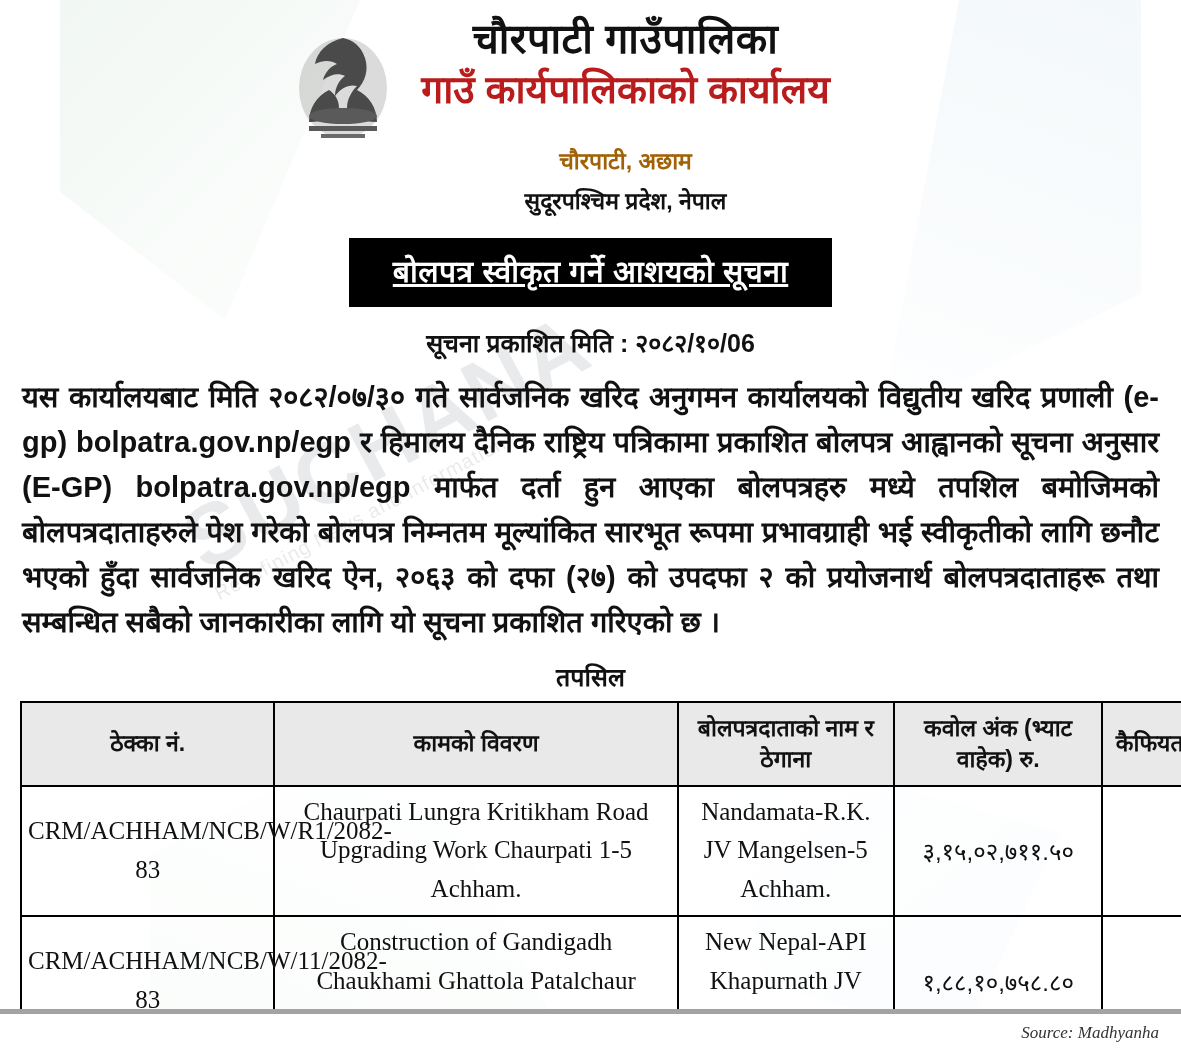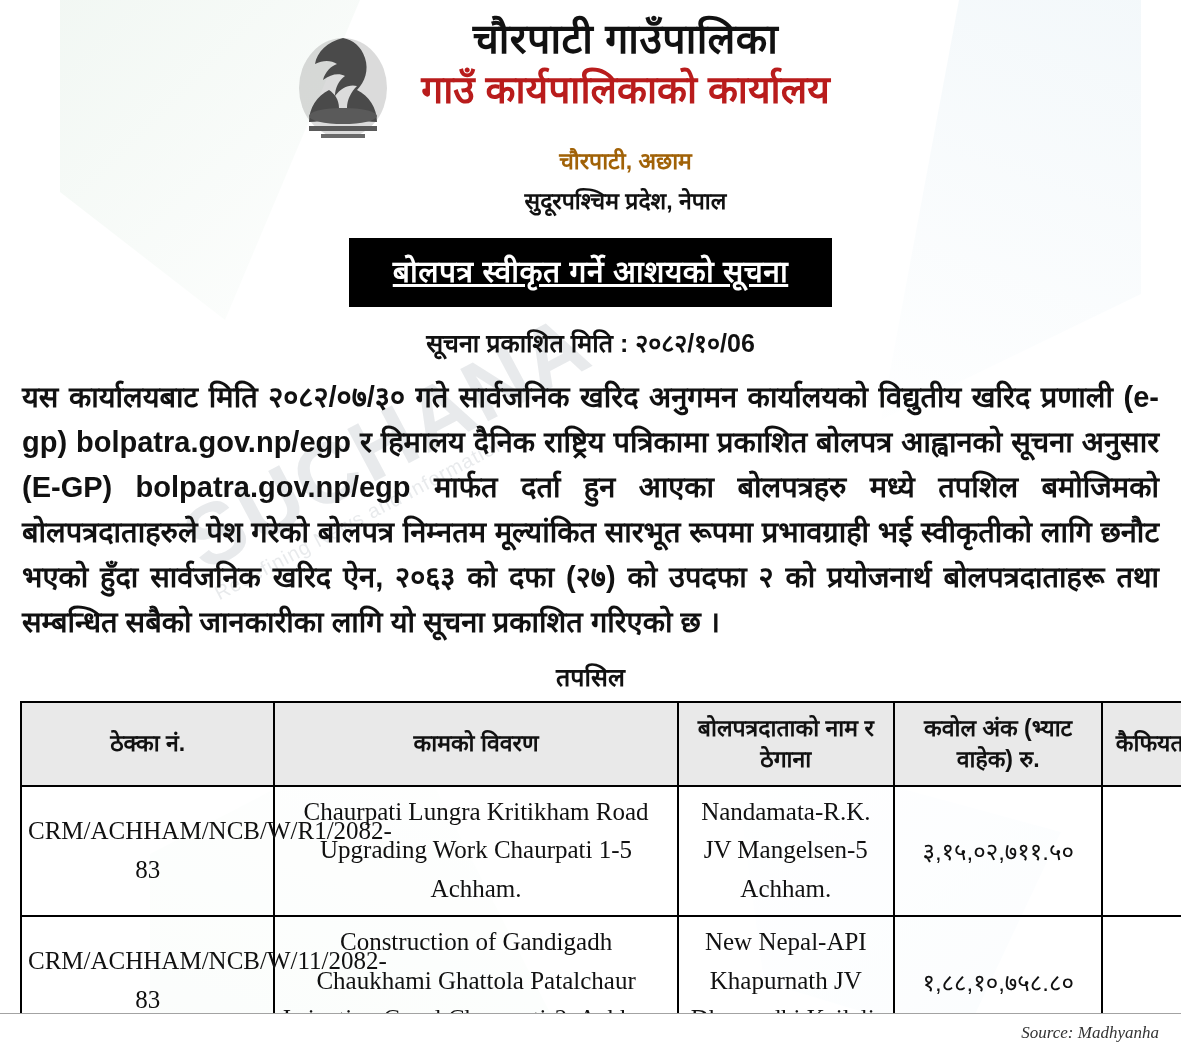--- a/index.html
+++ b/index.html
@@ -229,21 +229,21 @@
     color: #111;
     font-family: "Liberation Sans", sans-serif;
   }
 
   
   .source-bar {
     position: absolute;
     left: 0; right: 0; bottom: 0;
     height: 38px;
     background: #ffffff;
-    border-top: 1px solid #a3a3a3;
+    border-top: 5px solid #a3a3a3;
     display: flex;
     align-items: center;
     justify-content: flex-end;
     padding-right: 22px;
     z-index: 3;
   }
   .source-text {
     font-size: 17px;
     font-style: italic;
     color: #333;

